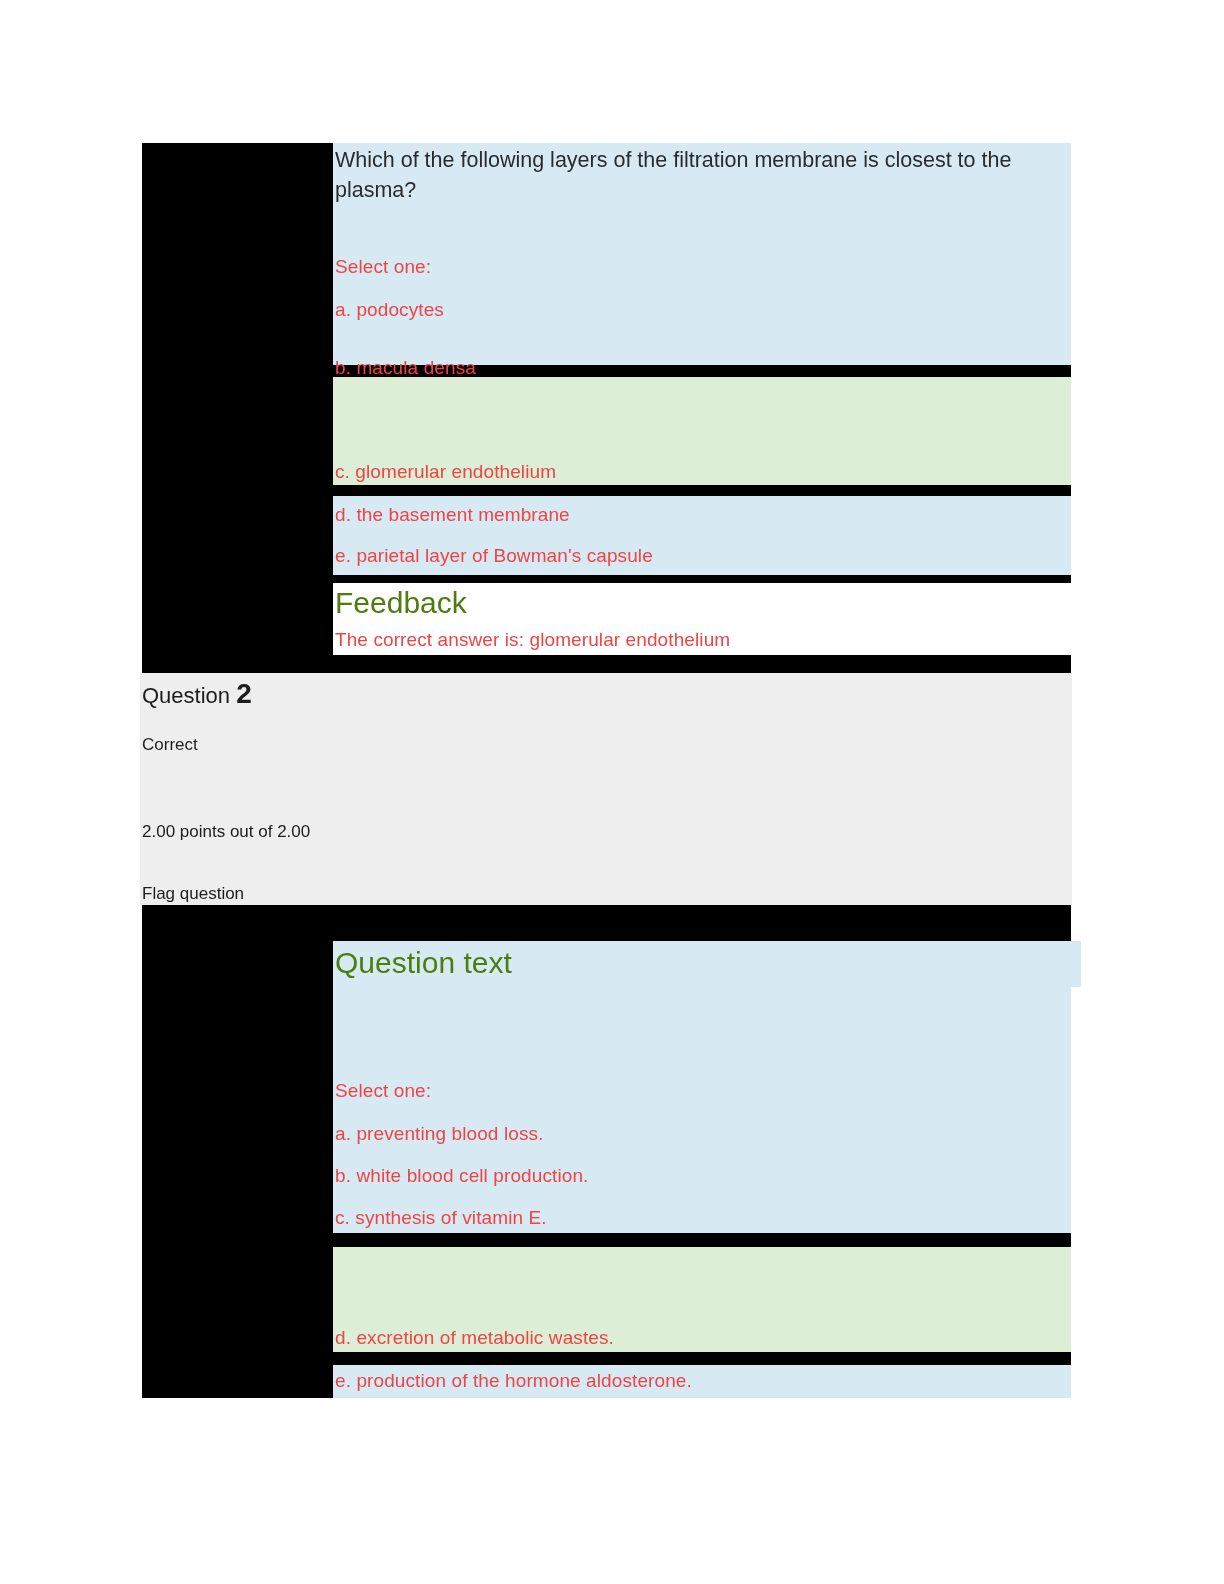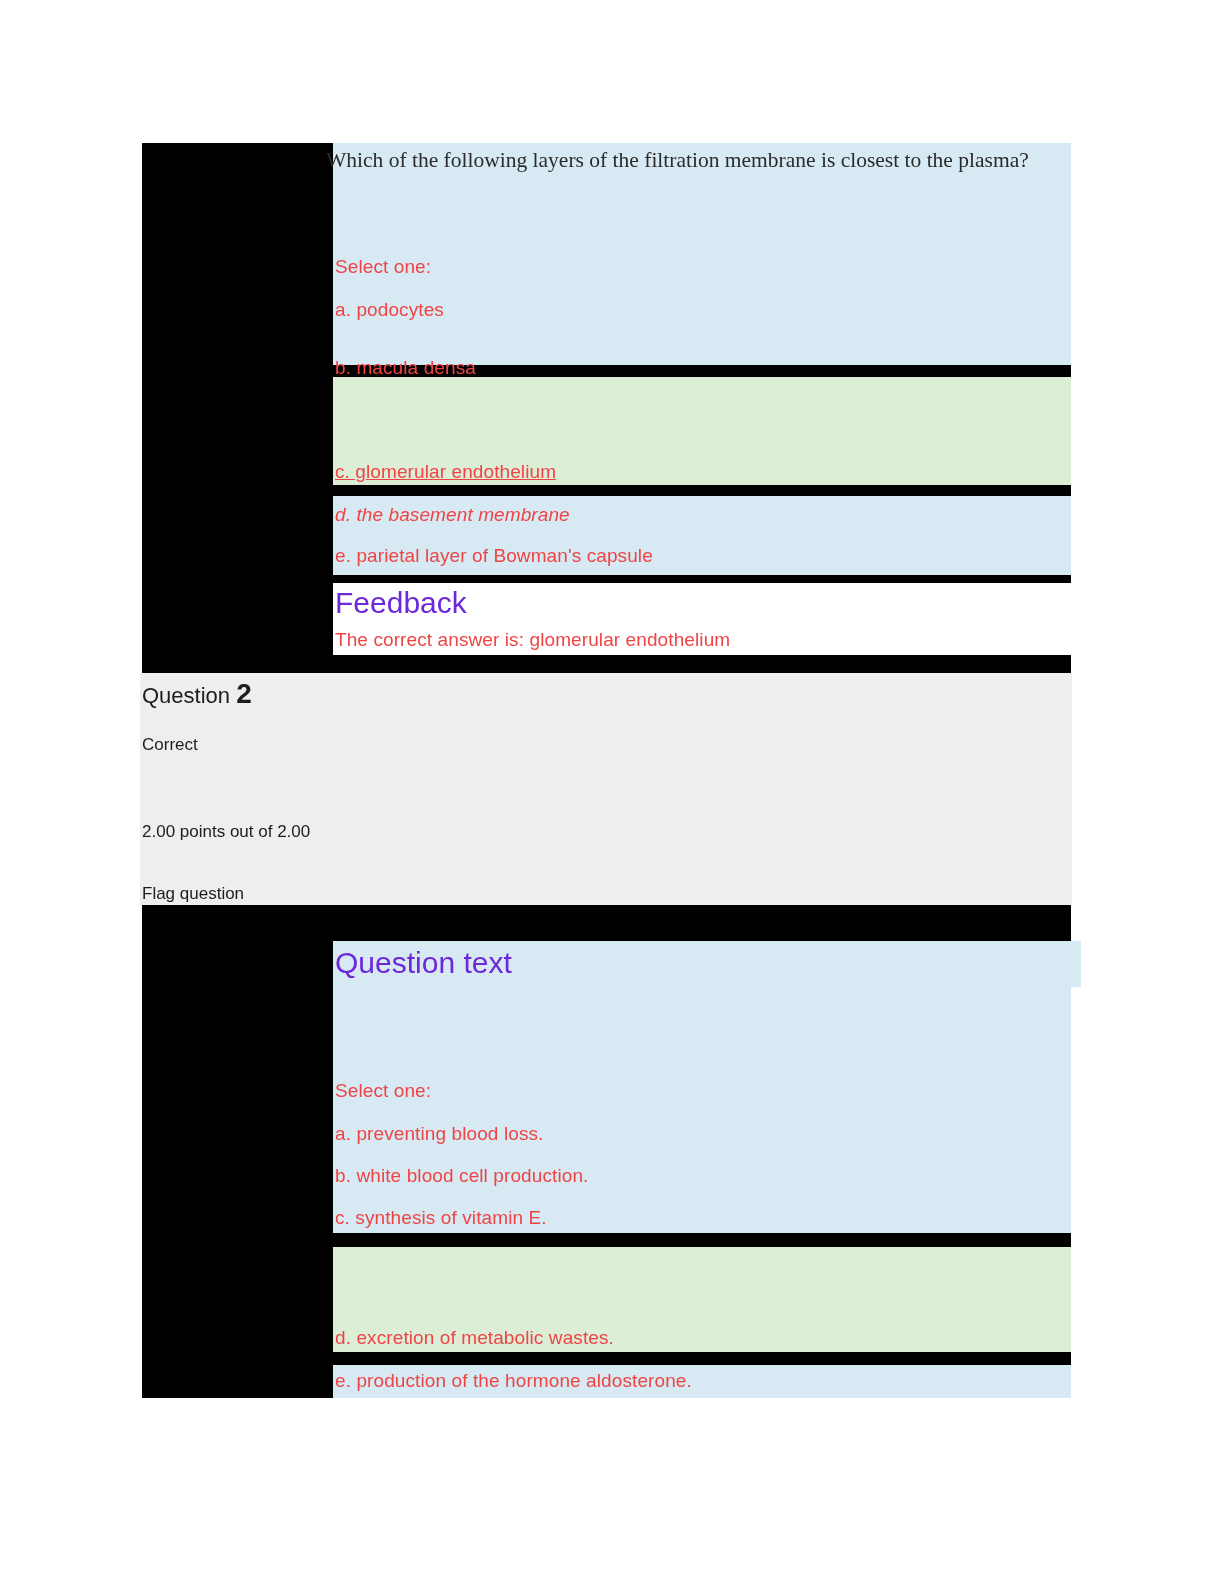--- a/index.html
+++ b/index.html
@@ -57,21 +57,21 @@
     font-size: 21.5px;
     line-height: 30px;
     color: #2b2b2b;
     width: 730px;
   }
 
   .heading {
     position: absolute;
     font-size: 30px;
     line-height: 1;
-    color: #6d28d9;
+    color: #4d7c0f;
     white-space: nowrap;
     font-weight: 400;
   }
 
   .meta-title {
     position: absolute;
     font-size: 22px;
     line-height: 1;
     color: #1d1d1d;
     white-space: nowrap;
@@ -91,30 +91,30 @@
 </head>
 <body>
 
 <div id="page">
 
   <div class="slab" style="left:142px; top:143px;  width:929px; height:530px;"></div>
   <div class="slab" style="left:142px; top:905px;  width:929px; height:493px;"></div>
 
   <div class="band band-blue" style="left:333px; top:143px; width:738px; height:222px;">
   </div>
-  <div class="qstem" style="left:326px; top:145px; width:728px;font-family:Liberation Serif, serif;">Which of the following layers of the filtration membrane is closest to the plasma?</div>
+  <div class="qstem" style="left:335px; top:145px; width:728px;">Which of the following layers of the filtration membrane is closest to the plasma?</div>
   <div class="txt" style="left:335px; top:257px;">Select one:</div>
   <div class="txt" style="left:335px; top:300px;">a. podocytes</div>
   <div class="txt" style="left:335px; top:358px;">b. macula densa</div>
 
   <div class="band band-green" style="left:333px; top:377px; width:738px; height:108px;"></div>
-  <div class="txt" style="left:335px; top:462px;text-decoration:underline;">c. glomerular endothelium</div>
+  <div class="txt" style="left:335px; top:462px;">c. glomerular endothelium</div>
 
   <div class="band band-blue" style="left:333px; top:496px; width:738px; height:79px;"></div>
-  <div class="txt" style="left:335px; top:505px;font-style:italic;">d. the basement membrane</div>
+  <div class="txt" style="left:335px; top:505px;">d. the basement membrane</div>
   <div class="txt" style="left:335px; top:546px;">e. parietal layer of Bowman's capsule</div>
 
   <div class="band band-white" style="left:333px; top:583px; width:748px; height:43px;"></div>
   <div class="heading" style="left:335px; top:588px;">Feedback</div>
 
   <div class="band band-white" style="left:333px; top:626px; width:738px; height:29px;"></div>
   <div class="txt" style="left:335px; top:630px;">The correct answer is: glomerular endothelium</div>
 
   <div class="band band-gray" style="left:140px; top:673px; width:932px; height:232px;"></div>
 

